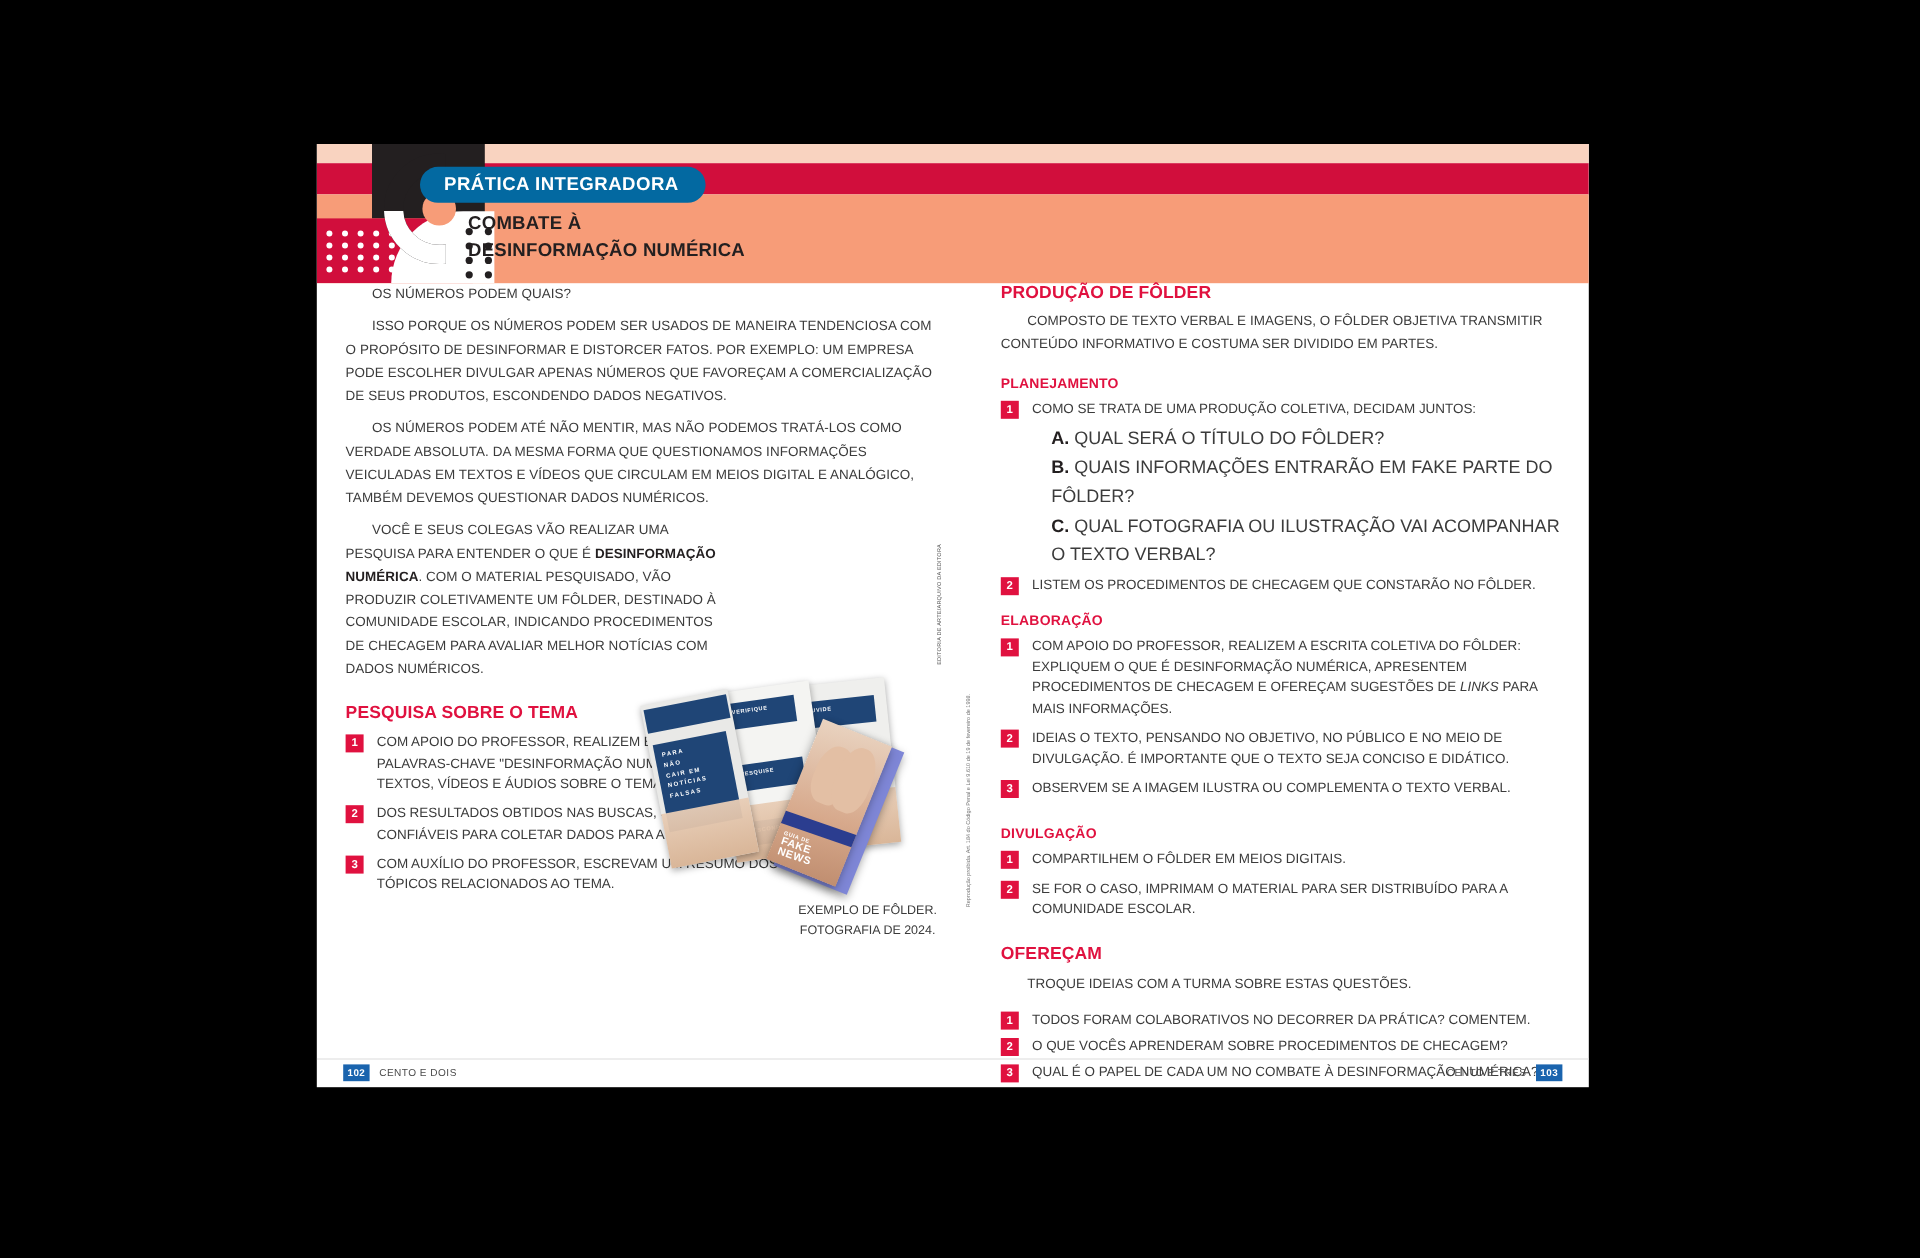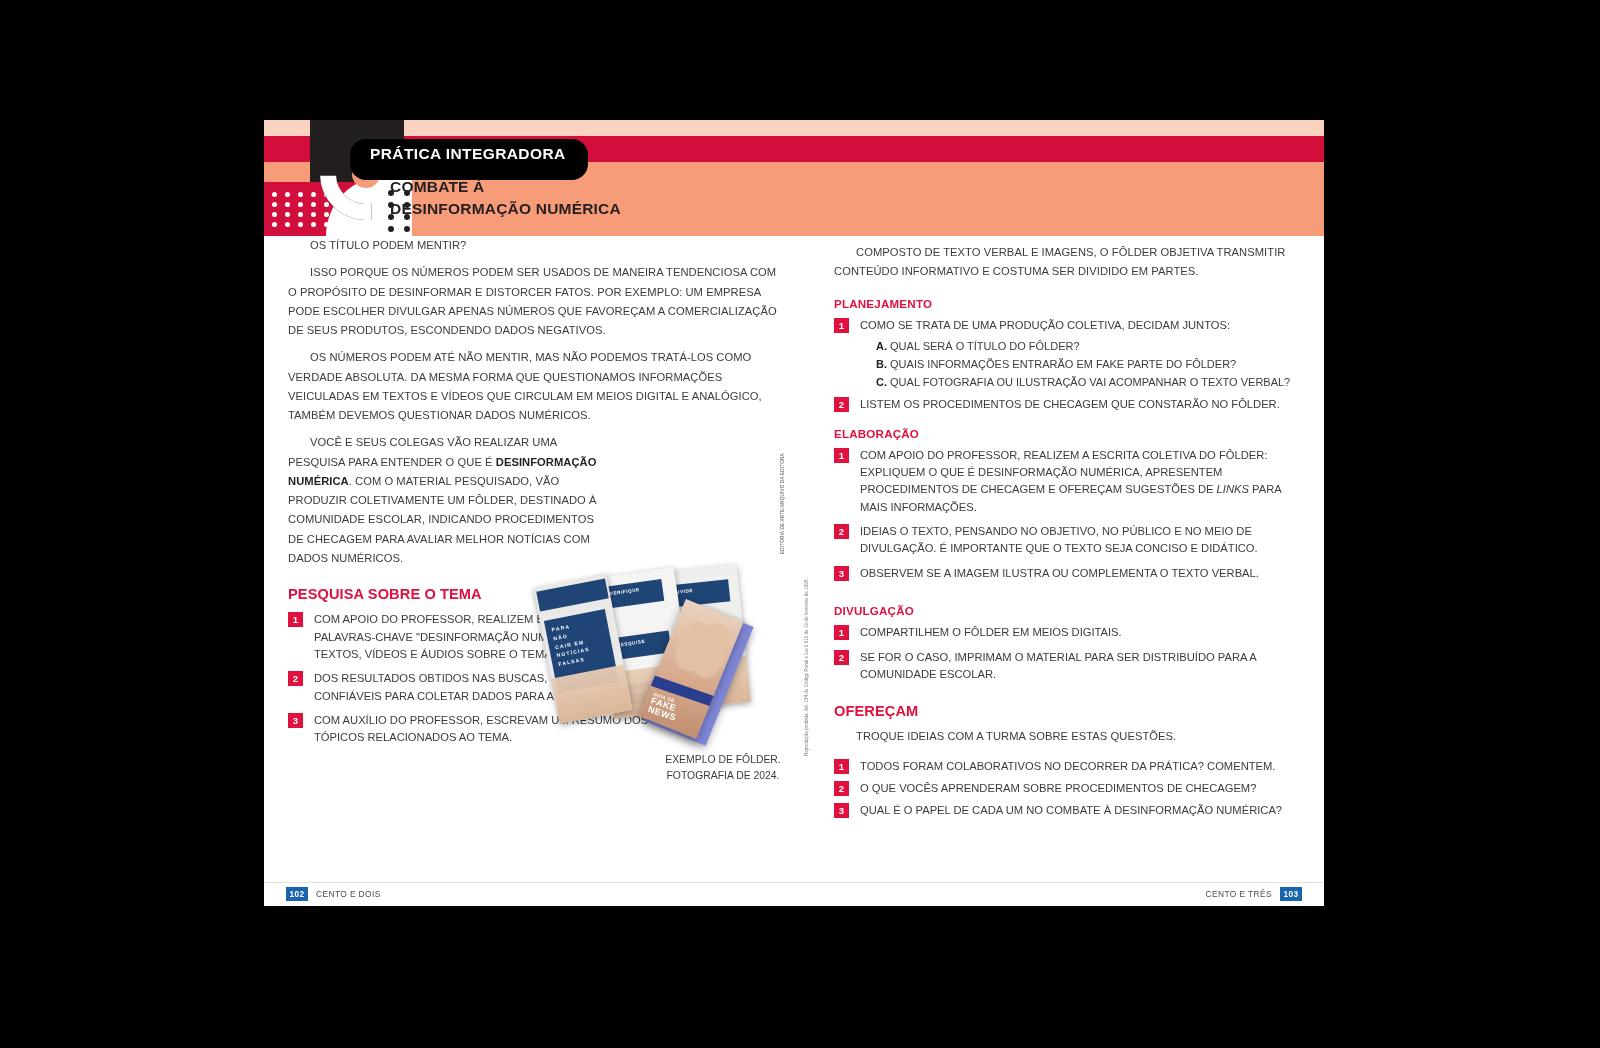--- a/index.html
+++ b/index.html
@@ -31,22 +31,22 @@
   .ring2{position:absolute;left:56px;top:8px;width:92px;height:92px;border-radius:50%;
       border:16px solid #FFFFFF;box-sizing:border-box;
       clip-path:polygon(0 52%,56% 52%,56% 100%,0 100%);}
   .ring-dot{position:absolute;left:88px;top:40px;width:28px;height:28px;border-radius:50%;background:#F79C78;}
   .dotgrid{position:absolute;left:8px;top:72px;width:114px;height:38px;}
   .dotgrid i{position:absolute;width:5px;height:5px;border-radius:50%;background:#FFFFFF;}
   .dotgrid2{position:absolute;left:124px;top:70px;width:36px;height:44px;}
   .dotgrid2 i{position:absolute;width:6px;height:6px;border-radius:50%;background:#231F20;}
 
   
-  .pill{position:absolute;left:86px;top:19px;height:30px;background:#000000;
-      border-radius:16px;display:flex;align-items:center;padding:0 22px 11px 20px;z-index:6;text-align:center;}
+  .pill{position:absolute;left:86px;top:19px;height:30px;background:#0369a1;
+      border-radius:16px;display:flex;align-items:center;padding:0 22px 0 20px;z-index:6;text-align:center;}
   .pill span{color:#fff;font-weight:bold;font-size:15.5px;letter-spacing:.4px;}
 
   .htitle{position:absolute;left:126px;top:56px;z-index:6;color:#231F20;
       font-weight:bold;font-size:15.5px;line-height:1.42;letter-spacing:.2px;}
 
   
   .cols{position:absolute;left:0;top:116px;width:100%;height:638px;}
   .col{position:absolute;top:0;}
   .col-l{left:24px;width:500px;}
   .col-r{left:570px;width:470px;}
@@ -56,21 +56,21 @@
   p.body.tight{text-indent:22px;margin-bottom:8px;}
 
   h2.sec{margin:0;color:#E0113F;font-weight:bold;font-size:14.6px;letter-spacing:.1px;}
   h3.sub{margin:0;color:#E0113F;font-weight:bold;font-size:11.6px;letter-spacing:.2px;}
 
   ol.steps{list-style:none;margin:0;padding:0;}
   li.step{position:relative;padding-left:26px;margin-bottom:7px;font-size:11.2px;
       line-height:1.55;color:#3B3B3B;}
   li.step .num{position:absolute;left:0;top:1px;width:15px;height:15px;background:#E0113F;
       color:#fff;font-size:9.5px;font-weight:bold;text-align:center;line-height:15px;}
-  .sub-abc{margin:4px 0 0 16px;font-size:11px;line-height:1.62;color:#3B3B3B;}
+  .sub-abc{margin:4px 0 0 16px;font-size:15px;line-height:1.62;color:#3B3B3B;}
   .sub-abc b{color:#231F20;}
 
   .b{font-weight:bold;color:#231F20;}
   .it{font-style:italic;}
 
   
   .photo{position:absolute;left:250px;top:330px;width:230px;height:175px;}
   .fold{position:absolute;background:#F2F2F0;box-shadow:0 2px 6px rgba(0,0,0,.35);}
   .f1{left:8px;top:14px;width:74px;height:138px;transform:rotate(-11deg);background:#E9E9E7;}
   .f2{left:66px;top:6px;width:80px;height:142px;transform:rotate(-8deg);background:#F4F4F2;}
@@ -194,21 +194,21 @@
     <div class="htitle">
       <div>COMBATE À</div>
       <div>DESINFORMAÇÃO NUMÉRICA</div>
     </div>
   </div>
 
   <div class="cols">
 
     <div class="col col-l">
 
-      <p class="body tight">OS TÍTULO PODEM MENTIR?</p>
+      <p class="body tight">OS NÚMEROS PODEM QUAIS?</p>
       <p class="body tight">ISSO PORQUE OS NÚMEROS PODEM SER USADOS DE MANEIRA TENDENCIOSA COM O PROPÓSITO DE DESINFORMAR E DISTORCER FATOS. POR EXEMPLO: UM EMPRESA PODE ESCOLHER DIVULGAR APENAS NÚMEROS QUE FAVOREÇAM A COMERCIALIZAÇÃO DE SEUS PRODUTOS, ESCONDENDO DADOS NEGATIVOS.</p>
       <p class="body tight">OS NÚMEROS PODEM ATÉ NÃO MENTIR, MAS NÃO PODEMOS TRATÁ-LOS COMO VERDADE ABSOLUTA. DA MESMA FORMA QUE QUESTIONAMOS INFORMAÇÕES VEICULADAS EM TEXTOS E VÍDEOS QUE CIRCULAM EM MEIOS DIGITAL E ANALÓGICO, TAMBÉM DEVEMOS QUESTIONAR DADOS NUMÉRICOS.</p>
 
 
       <p class="body" style="margin-top:3px;width:310px"><span>VOCÊ E SEUS COLEGAS VÃO REALIZAR UMA PESQUISA PARA ENTENDER O QUE É </span><span class="b">DESINFORMAÇÃO NUMÉRICA</span><span>. COM O MATERIAL PESQUISADO, VÃO PRODUZIR COLETIVAMENTE UM FÔLDER, DESTINADO À COMUNIDADE ESCOLAR, INDICANDO PROCEDIMENTOS DE CHECAGEM PARA AVALIAR MELHOR NOTÍCIAS COM DADOS NUMÉRICOS.</span></p>
 
       <h2 class="sec" style="margin-top:18px">PESQUISA SOBRE O TEMA</h2>
 
       <ol class="steps" style="margin-top:9px;width:470px">
         <li class="step">
@@ -279,20 +279,21 @@
         <div>EXEMPLO DE FÔLDER.</div>
         <div>FOTOGRAFIA DE 2024.</div>
       </div>
 
       <div class="credit">EDITORIA DE ARTE/ARQUIVO DA EDITORA</div>
       <div class="repro-l">Reprodução proibida. Art. 184 do Código Penal e Lei 9.610 de 19 de fevereiro de 1998.</div>
     </div>
 
     <div class="col col-r">
 
+      <h2 class="sec">PRODUÇÃO DE FÔLDER</h2>
       <p class="body" style="margin-top:7px">COMPOSTO DE TEXTO VERBAL E IMAGENS, O FÔLDER OBJETIVA TRANSMITIR CONTEÚDO INFORMATIVO E COSTUMA SER DIVIDIDO EM PARTES.</p>
 
       <h3 class="sub" style="margin-top:15px">PLANEJAMENTO</h3>
 
       <ol class="steps" style="margin-top:7px">
         <li class="step" style="margin-bottom:2px">
           <span class="num">1</span>
           <span>COMO SE TRATA DE UMA PRODUÇÃO COLETIVA, DECIDAM JUNTOS:</span>
           <div class="sub-abc">
             <div>

